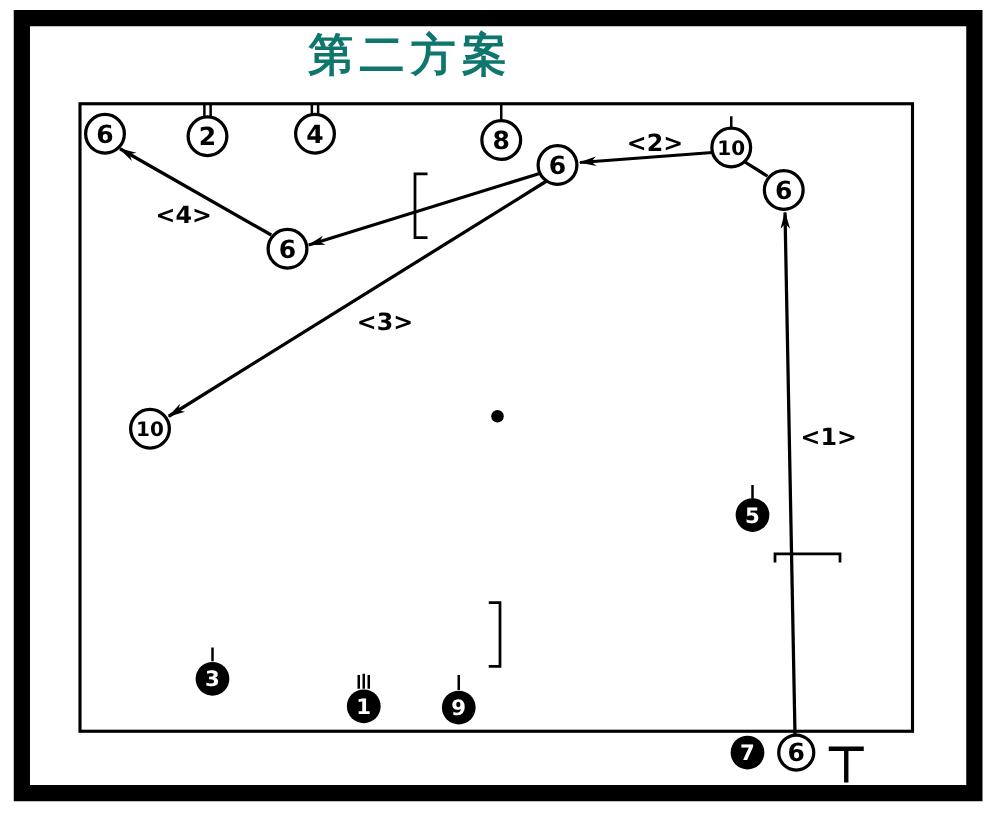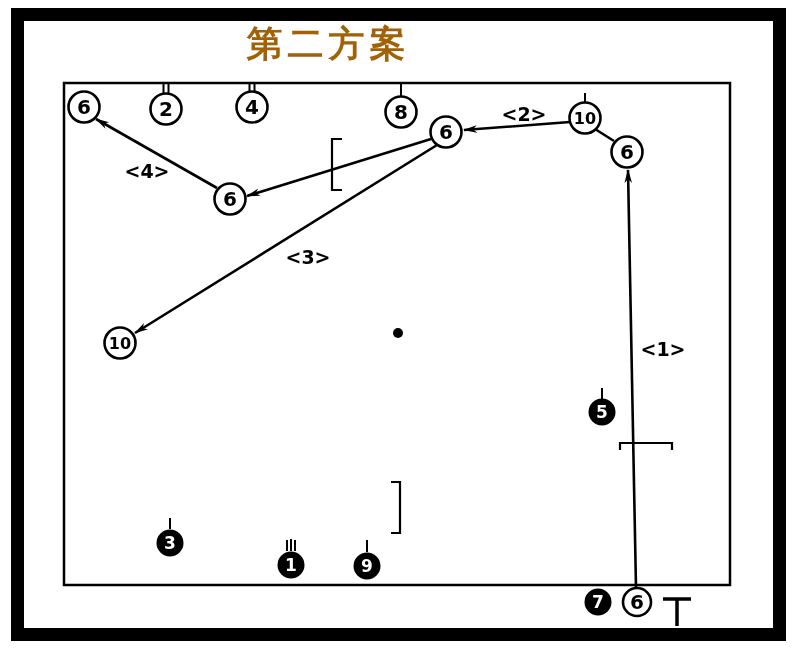--- a/index.html
+++ b/index.html
@@ -28,21 +28,21 @@
   }
   #title {
     position: absolute;
     left: 0;
     top: 20px;
     width: 657px;
     text-align: center;
     font-size: 36px;
     font-weight: bold;
     letter-spacing: 5px;
-    color: #a16207;
+    color: #0f766e;
   }
   #diagram-svg {
     position: absolute;
     left: 0;
     top: 0;
   }
   #diagram-svg text {
     font-family: "DejaVu Sans", "Liberation Sans", sans-serif;
   }
 </style>

